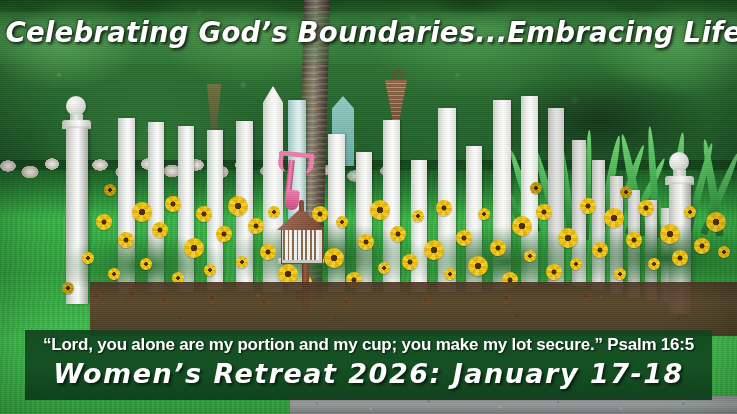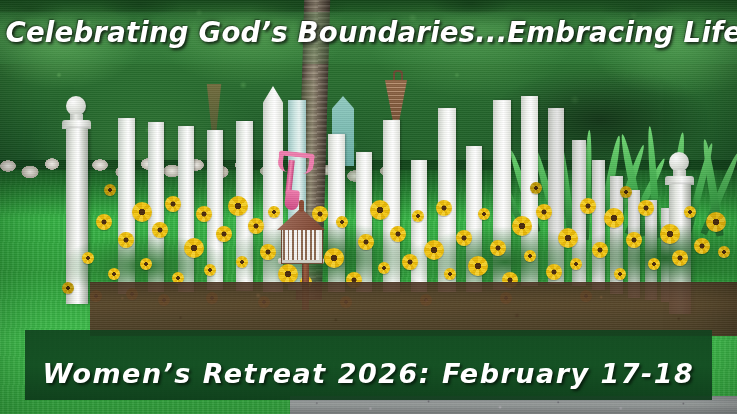--- a/index.html
+++ b/index.html
@@ -562,15 +562,16 @@
   <div class="layer" id="path"></div>
   <div class="layer" id="path-speck"></div>
 
   <div class="layer" id="photo-grain"></div>
   <div class="layer" id="vignette"></div>
 
   <div id="title-band"></div>
   <div id="title">Celebrating God’s Boundaries...Embracing Life’s Limitations</div>
 
   <div id="bottom-banner"></div>
-  <div id="retreat">Women’s Retreat 2026: February 17-18</div>
+  <div id="verse">“Lord, you alone are my portion and my cup; you make my lot secure.” Psalm 16:5</div>
+  <div id="retreat">Women’s Retreat 2026: January 17-18</div>
 
 </div>
 
 </body></html>

